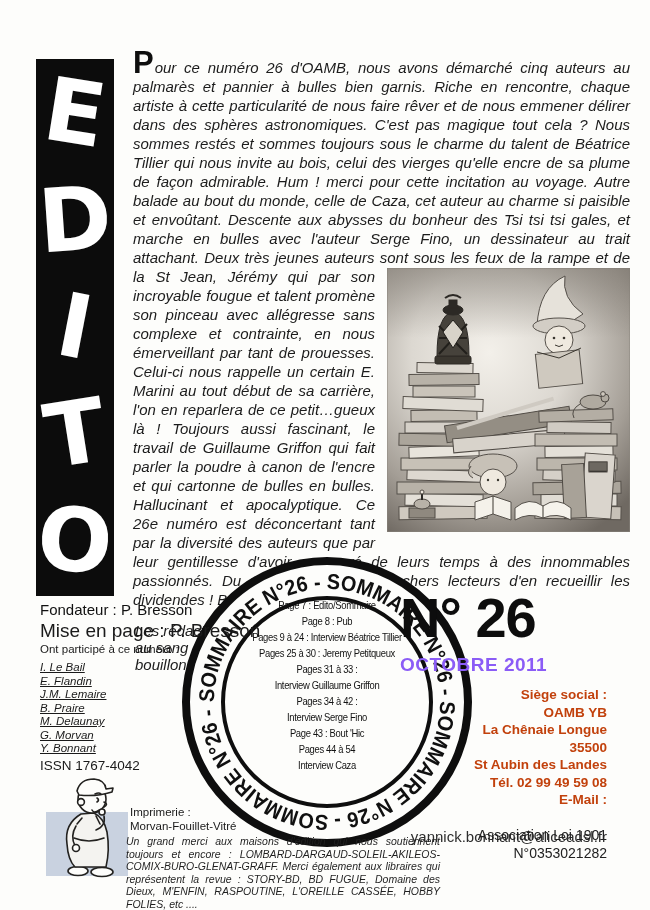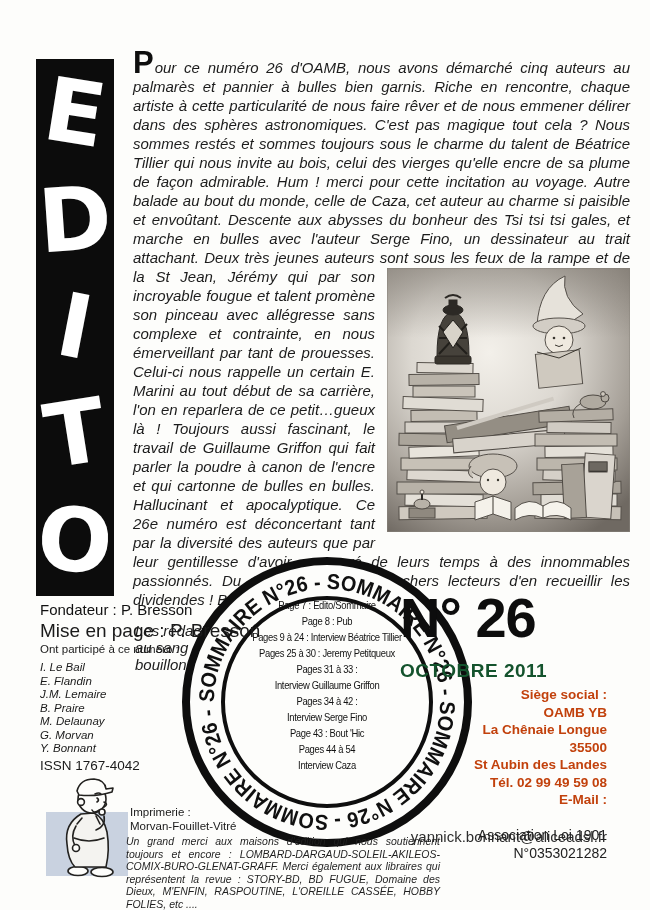--- a/index.html
+++ b/index.html
@@ -31,29 +31,29 @@
   .sommaire{position:absolute;left:177px;top:552px;width:300px;height:300px;}
   .sommaire svg{position:absolute;left:0;top:0;}
   .sommaire-lines{position:absolute;left:50px;top:45px;width:200px;text-align:center;}
   .sommaire-lines .sline{
     height:16px;line-height:16px;font-size:11.5px;letter-spacing:-.4px;white-space:nowrap;
     transform:scaleX(.82);transform-origin:center;color:#131313;
   }
   
   .issue-col{position:absolute;left:400px;top:590px;width:207px;text-align:left;}
   .issue-number{font-size:56px;font-weight:bold;letter-spacing:-1px;line-height:56px;color:#0d0d0d;}
-  .issue-date{font-size:19px;font-weight:bold;letter-spacing:.5px;margin-top:14px;color:#14532d;}
+  .issue-date{font-size:19px;font-weight:bold;letter-spacing:.5px;margin-top:8px;color:#8b5cf6;}
   .contact{position:absolute;left:400px;top:686px;width:207px;text-align:right;font-weight:bold;font-size:13.5px;line-height:17.5px;color:#c2410c;}
   .email{position:absolute;left:380px;top:828px;width:227px;text-align:right;font-size:15px;color:#2e2e2e;}
   .association{position:absolute;left:442px;top:826px;width:165px;text-align:right;font-size:14px;line-height:18px;white-space:pre-line;color:#222;}
   
   .founder{position:absolute;left:40px;top:601px;font-size:15px;font-weight:normal;color:#111;}
   .layouter{position:absolute;left:40px;top:620px;font-size:19px;color:#1a1a1a;}
   .participants-h{position:absolute;left:40px;top:643px;font-size:11.5px;color:#1a1a1a;}
-  .contributors{position:absolute;left:40px;top:661px;font-size:11.5px;font-style:italic;line-height:13.5px;color:#1a1a1a;}
+  .contributors{position:absolute;left:40px;top:661px;font-size:11.5px;font-style:italic;line-height:13.5px;color:#1a1a1a;text-decoration:underline;}
   .issn{position:absolute;left:40px;top:758px;font-size:13.5px;color:#1a1a1a;}
   .mascot{position:absolute;left:44px;top:772px;width:86px;height:106px;}
   .printer{position:absolute;left:130px;top:806px;font-size:11.5px;line-height:13.5px;color:#1a1a1a;}
   .thanks{
     position:absolute;left:126px;top:835px;width:314px;
     font-size:10.5px;line-height:12.5px;font-style:italic;text-align:justify;color:#1f1f1f;
   }
 </style>
 </head>
 <body>

